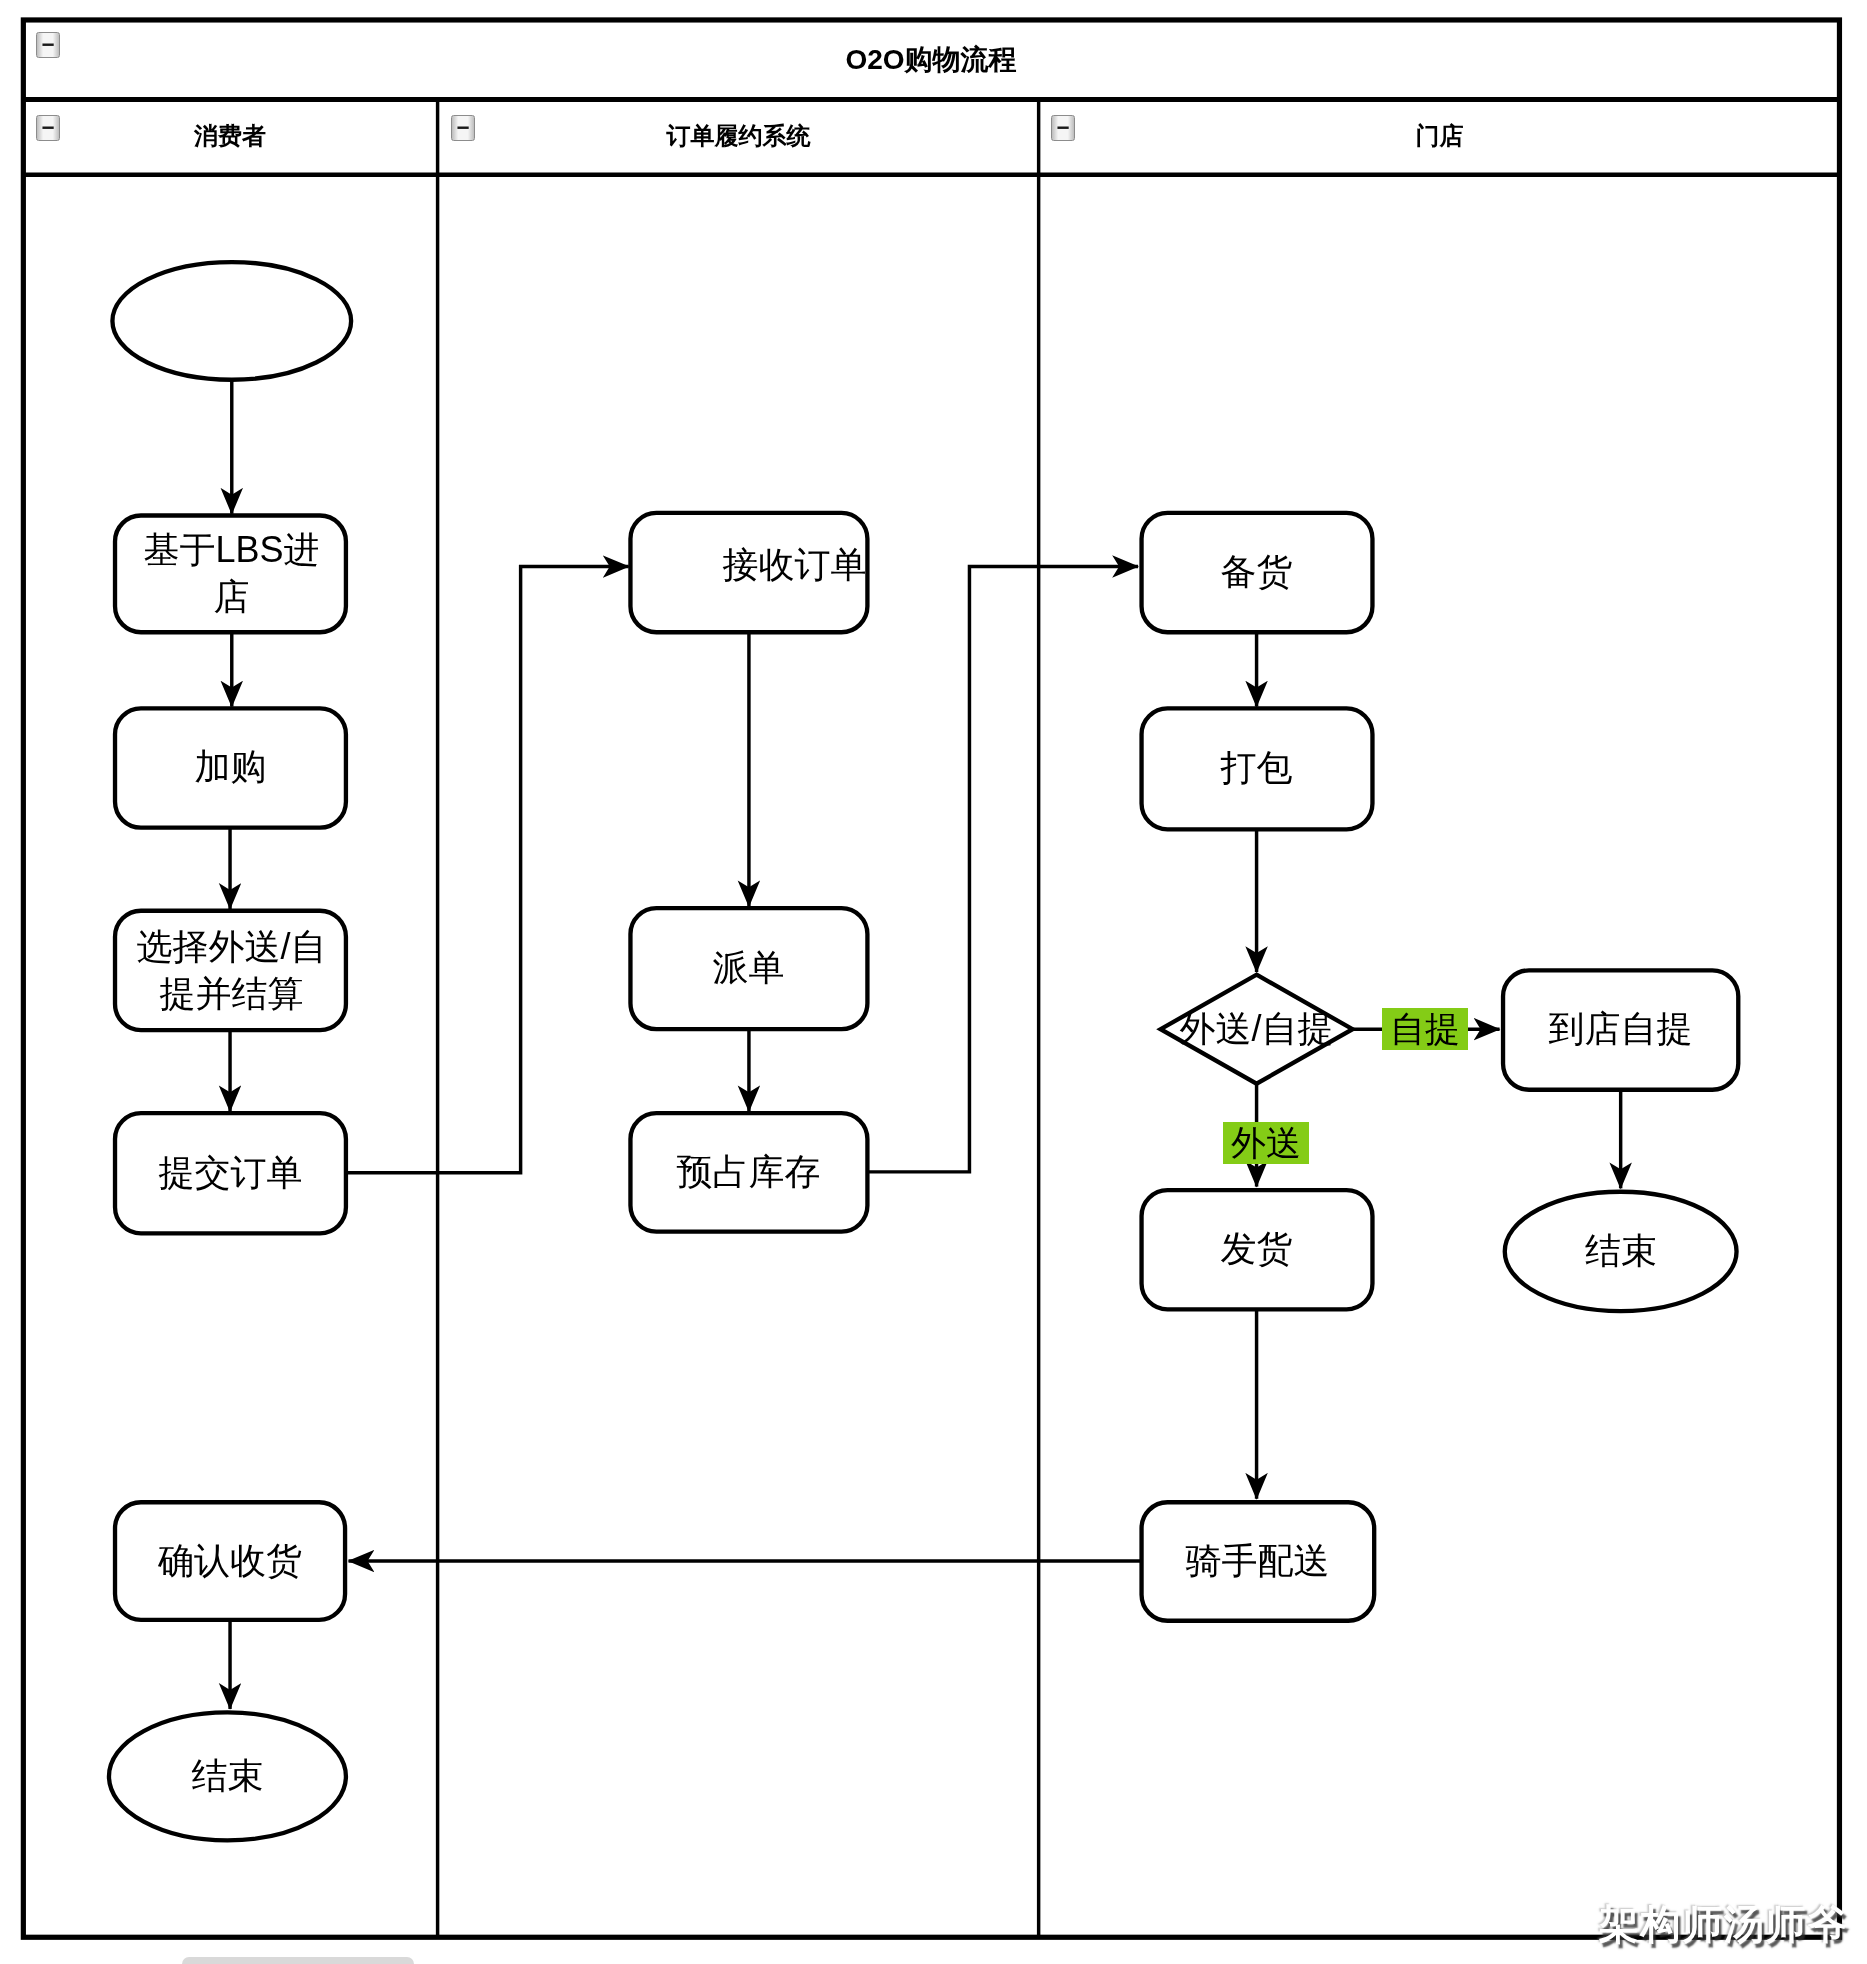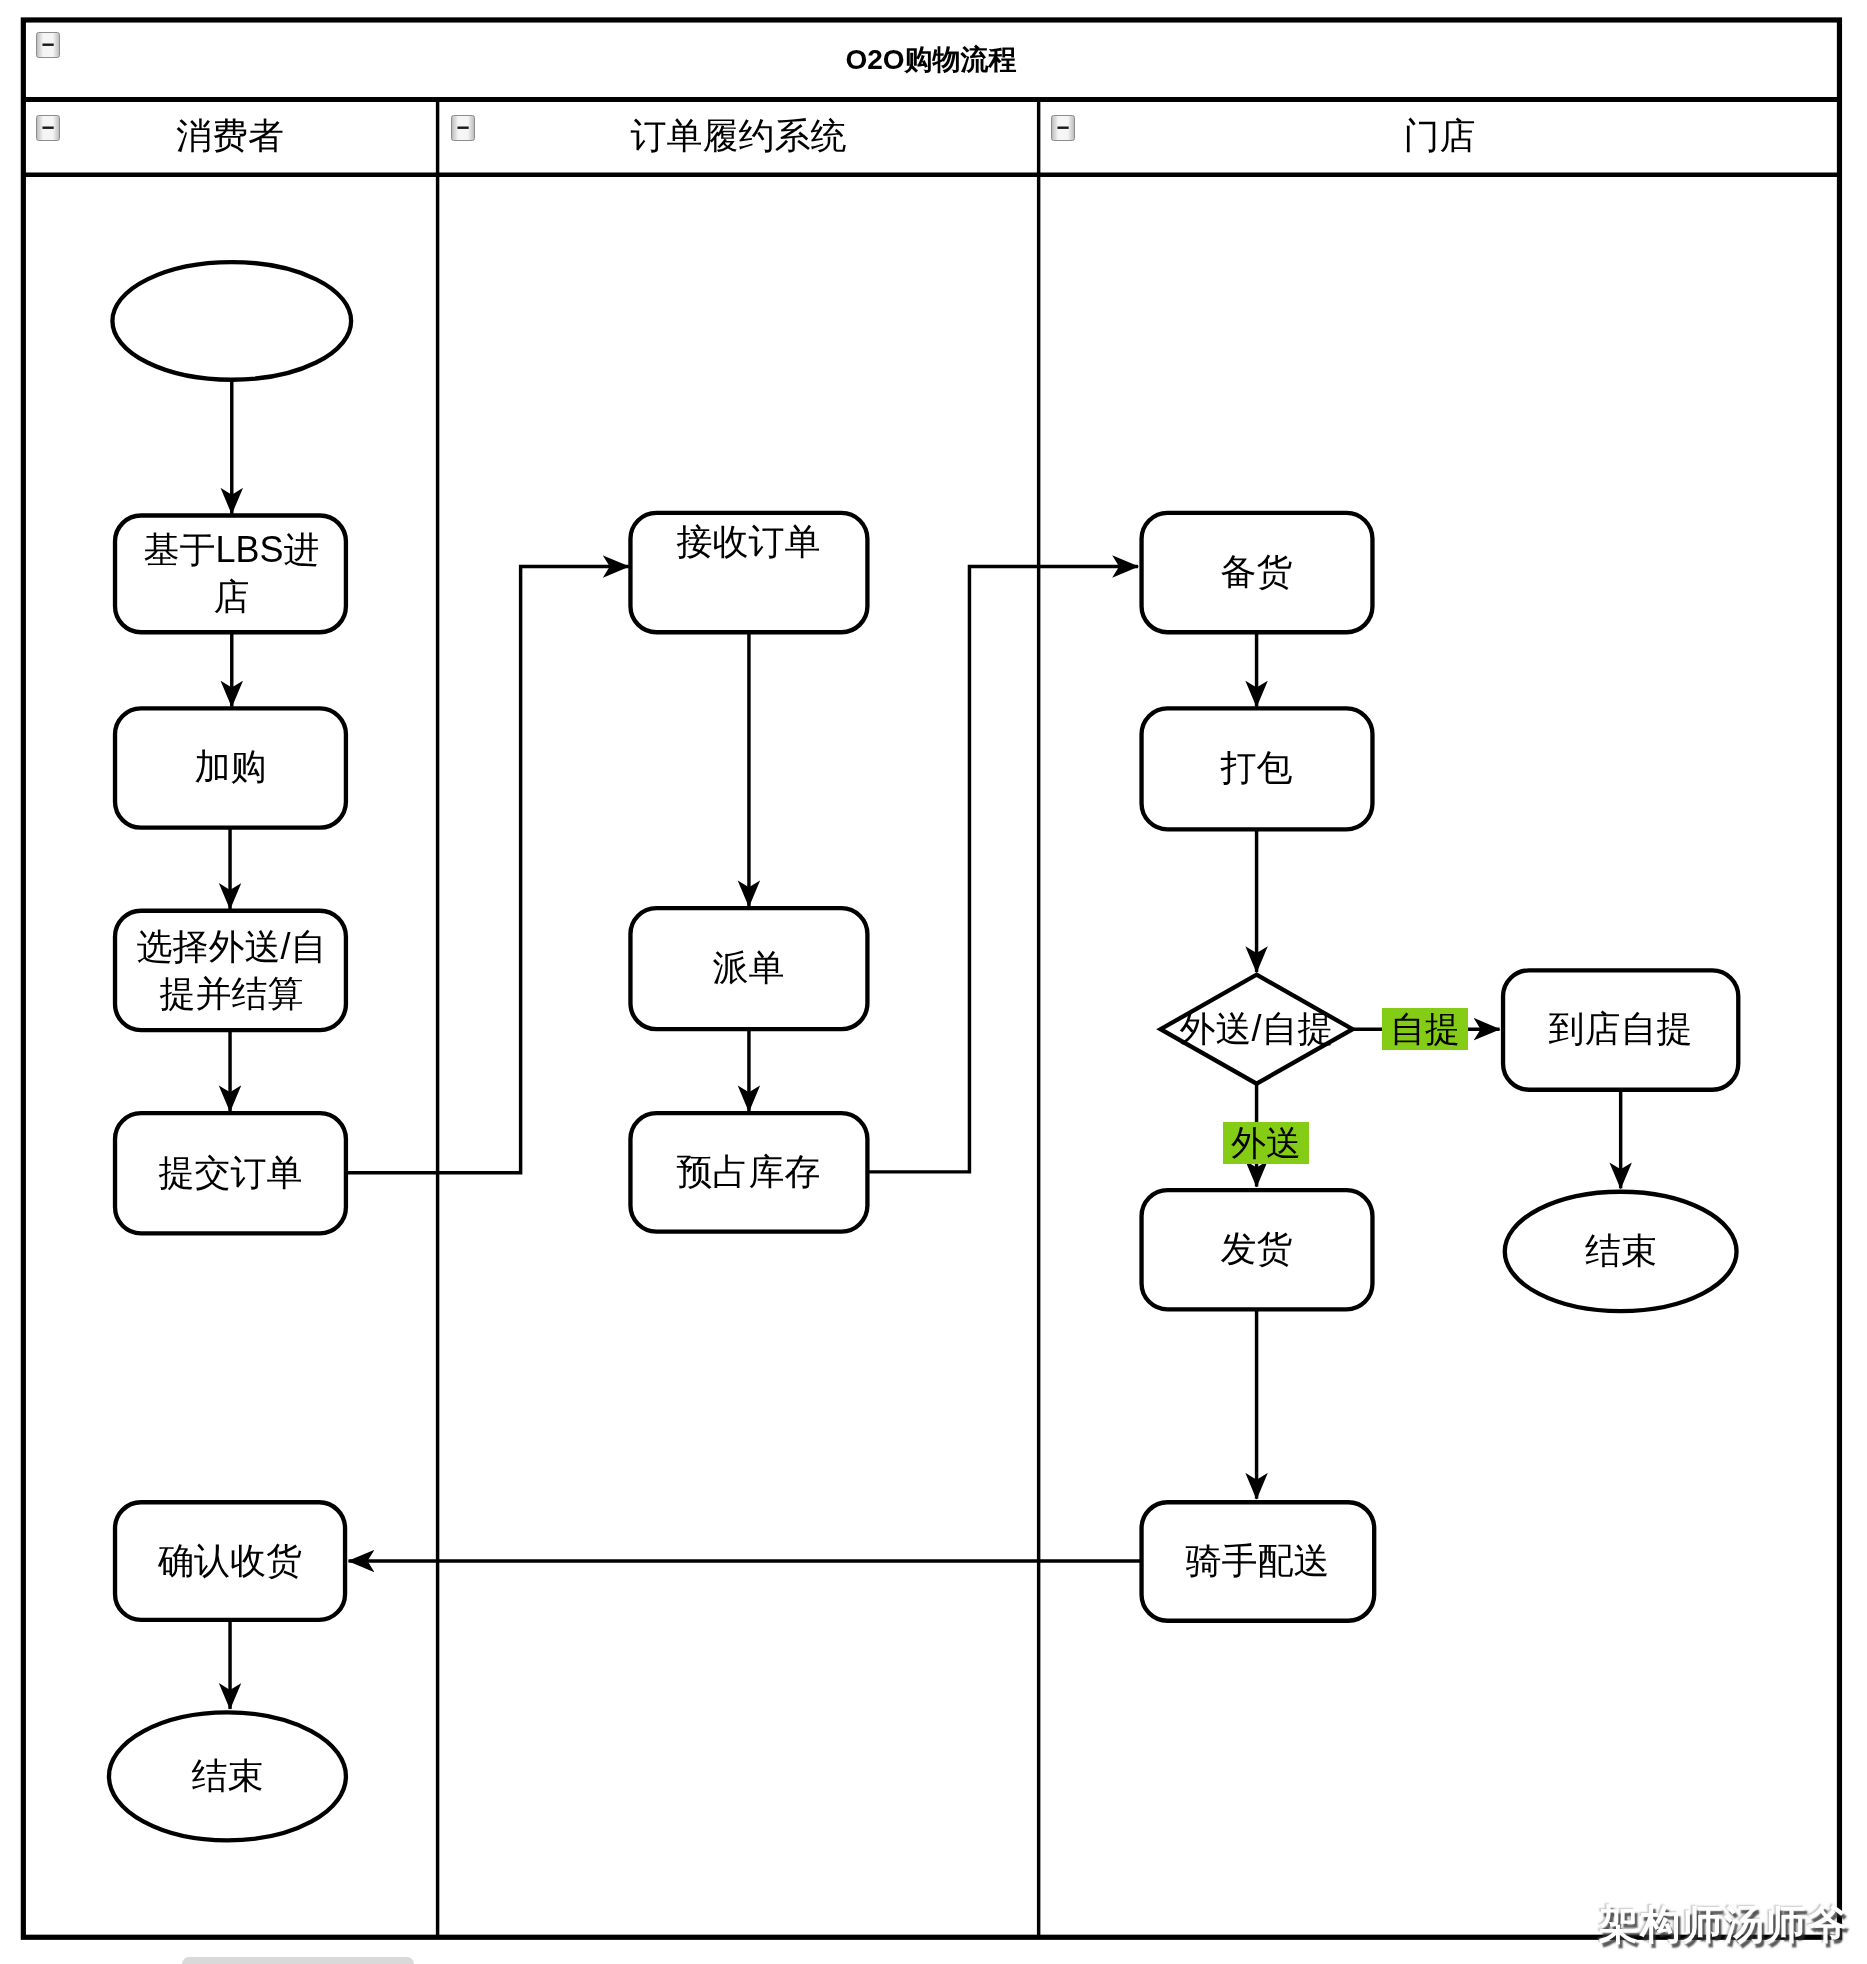--- a/index.html
+++ b/index.html
@@ -11,21 +11,21 @@
   body{width:1868px;height:1965px;position:relative;overflow:hidden;
        font-family:"Liberation Sans", sans-serif;color:#000;}
   .page{position:absolute;left:0;top:0;width:1868px;height:1965px;}
   svg{position:absolute;left:0;top:0;}
   .shape{fill:var(--fill);stroke:var(--stroke);stroke-width:5;}
   .frame{fill:none;stroke:var(--stroke);}
   .edge{fill:none;stroke:var(--stroke);stroke-width:4;}
   .lbl{position:absolute;display:flex;align-items:center;justify-content:center;
        text-align:center;font-size:36px;line-height:1.28;overflow:hidden;}
   .title{font-size:28px;font-weight:700;}
-  .hdr{font-size:36px;font-weight:400;}
+  .hdr{font-size:24px;font-weight:700;}
   .edge-lbl{position:absolute;display:flex;align-items:center;justify-content:center;
        font-size:35px;background:#84cc16;}
   .decision-lbl{font-size:36px;overflow:visible;}
   .collapse{position:absolute;width:24px;height:26px;box-sizing:border-box;
        border:1.7px solid #8c8c8c;border-radius:2.6px;
        background:linear-gradient(90deg,#bdbdbd 0%,#f5f5f5 28%,#f5f5f5 72%,#bdbdbd 100%);
        display:flex;align-items:center;justify-content:center;
        font-size:22.5px;font-weight:700;color:#1a1a1a;line-height:1;}
   .watermark{position:absolute;right:19px;top:1897px;font-size:40px;font-weight:700;
        letter-spacing:1.7px;color:var(--watermark);white-space:nowrap;
@@ -107,21 +107,21 @@
       <span>−</span>
     </div>
 
   <div class="lbl" style="left:131px;top:515px;width:201px;height:117px;">基于LBS进店</div>
   <div class="lbl" style="left:115px;top:708px;width:231px;height:119px;">加购</div>
   <div class="lbl" style="left:131px;top:911px;width:201px;height:119px;">选择外送/自提并结算</div>
   <div class="lbl" style="left:115px;top:1113px;width:231px;height:120px;">提交订单</div>
   <div class="lbl" style="left:115px;top:1502px;width:230px;height:118px;">确认收货</div>
   <div class="lbl" style="left:109px;top:1712px;width:237px;height:128px;">结束</div>
 
-  <div class="lbl" style="left:630px;top:483px;width:237px;height:119px;">接收订单</div>
+  <div class="lbl" style="left:630px;top:506px;width:237px;height:119px;padding-left:46px;">接收订单</div>
   <div class="lbl" style="left:630px;top:908px;width:237px;height:121px;">派单</div>
   <div class="lbl" style="left:630px;top:1113px;width:237px;height:118px;">预占库存</div>
 
   <div class="lbl" style="left:1141px;top:513px;width:231px;height:119px;">备货</div>
   <div class="lbl" style="left:1141px;top:708px;width:231px;height:121px;">打包</div>
   <div class="lbl decision-lbl" style="left:1163px;top:1003px;width:187px;height:52px;">外送/自提</div>
   <div class="lbl" style="left:1141px;top:1190px;width:231px;height:119px;">发货</div>
   <div class="lbl" style="left:1503px;top:970px;width:235px;height:119px;">到店自提</div>
   <div class="lbl" style="left:1505px;top:1192px;width:232px;height:119px;">结束</div>
   <div class="lbl" style="left:1141px;top:1502px;width:233px;height:118px;">骑手配送</div>

